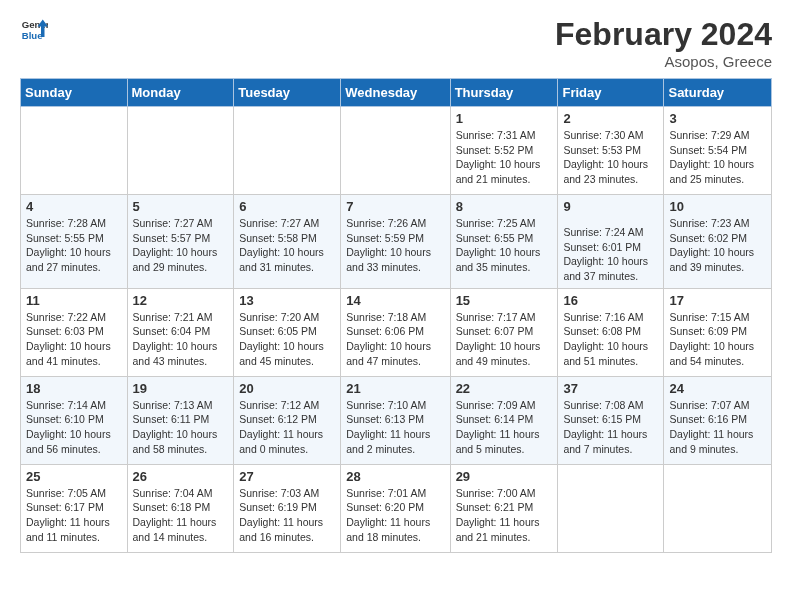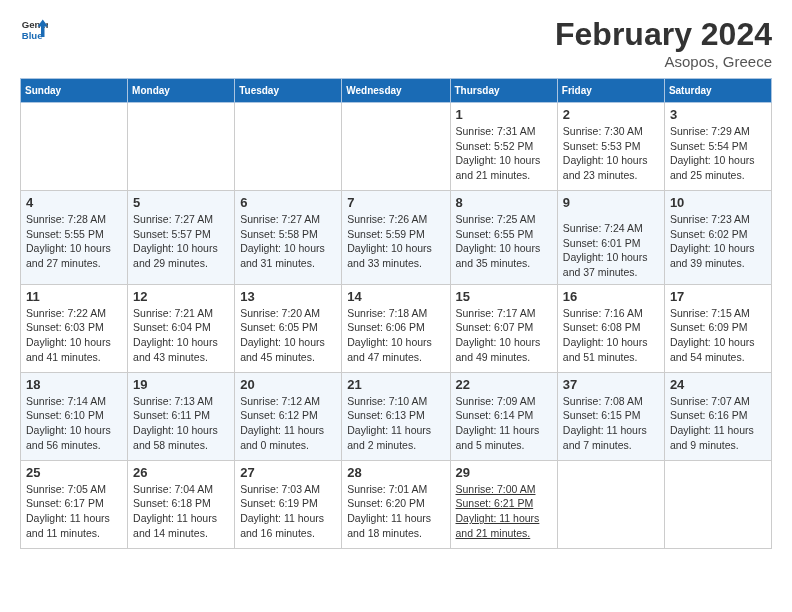--- a/index.html
+++ b/index.html
@@ -42,21 +42,21 @@
       border-collapse: collapse;
       font-size: 11px;
     }
     thead tr {
       background: #1a6bb5;
       color: #fff;
     }
     thead th {
       padding: 6px 4px;
       text-align: left;
-      font-size: 10px;
+      font-size: 13px;
       font-weight: bold;
       border: 1px solid #aac4e0;
     }
     tbody tr {
       vertical-align: top;
     }
     tbody td {
       border: 1px solid #ccc;
       padding: 4px 5px;
       height: 88px;
@@ -320,21 +320,21 @@
         </td>
         <td>
           <span class="day-num">28</span>
           <div class="day-info" style="white-space: pre-line;">Sunrise: 7:01 AM
 Sunset: 6:20 PM
 Daylight: 11 hours
 and 18 minutes.</div>
         </td>
         <td>
           <span class="day-num">29</span>
-          <div class="day-info" style="white-space: pre-line; text-decoration: underline;">Sunrise: 7:00 AM
+          <div class="day-info" style="white-space: pre-line;">Sunrise: 7:00 AM
 Sunset: 6:21 PM
 Daylight: 11 hours
 and 21 minutes.</div>
         </td>
         <td class="empty-cell"></td>
         <td class="empty-cell"></td>
       </tr>
     </tbody>
 </table>
 

